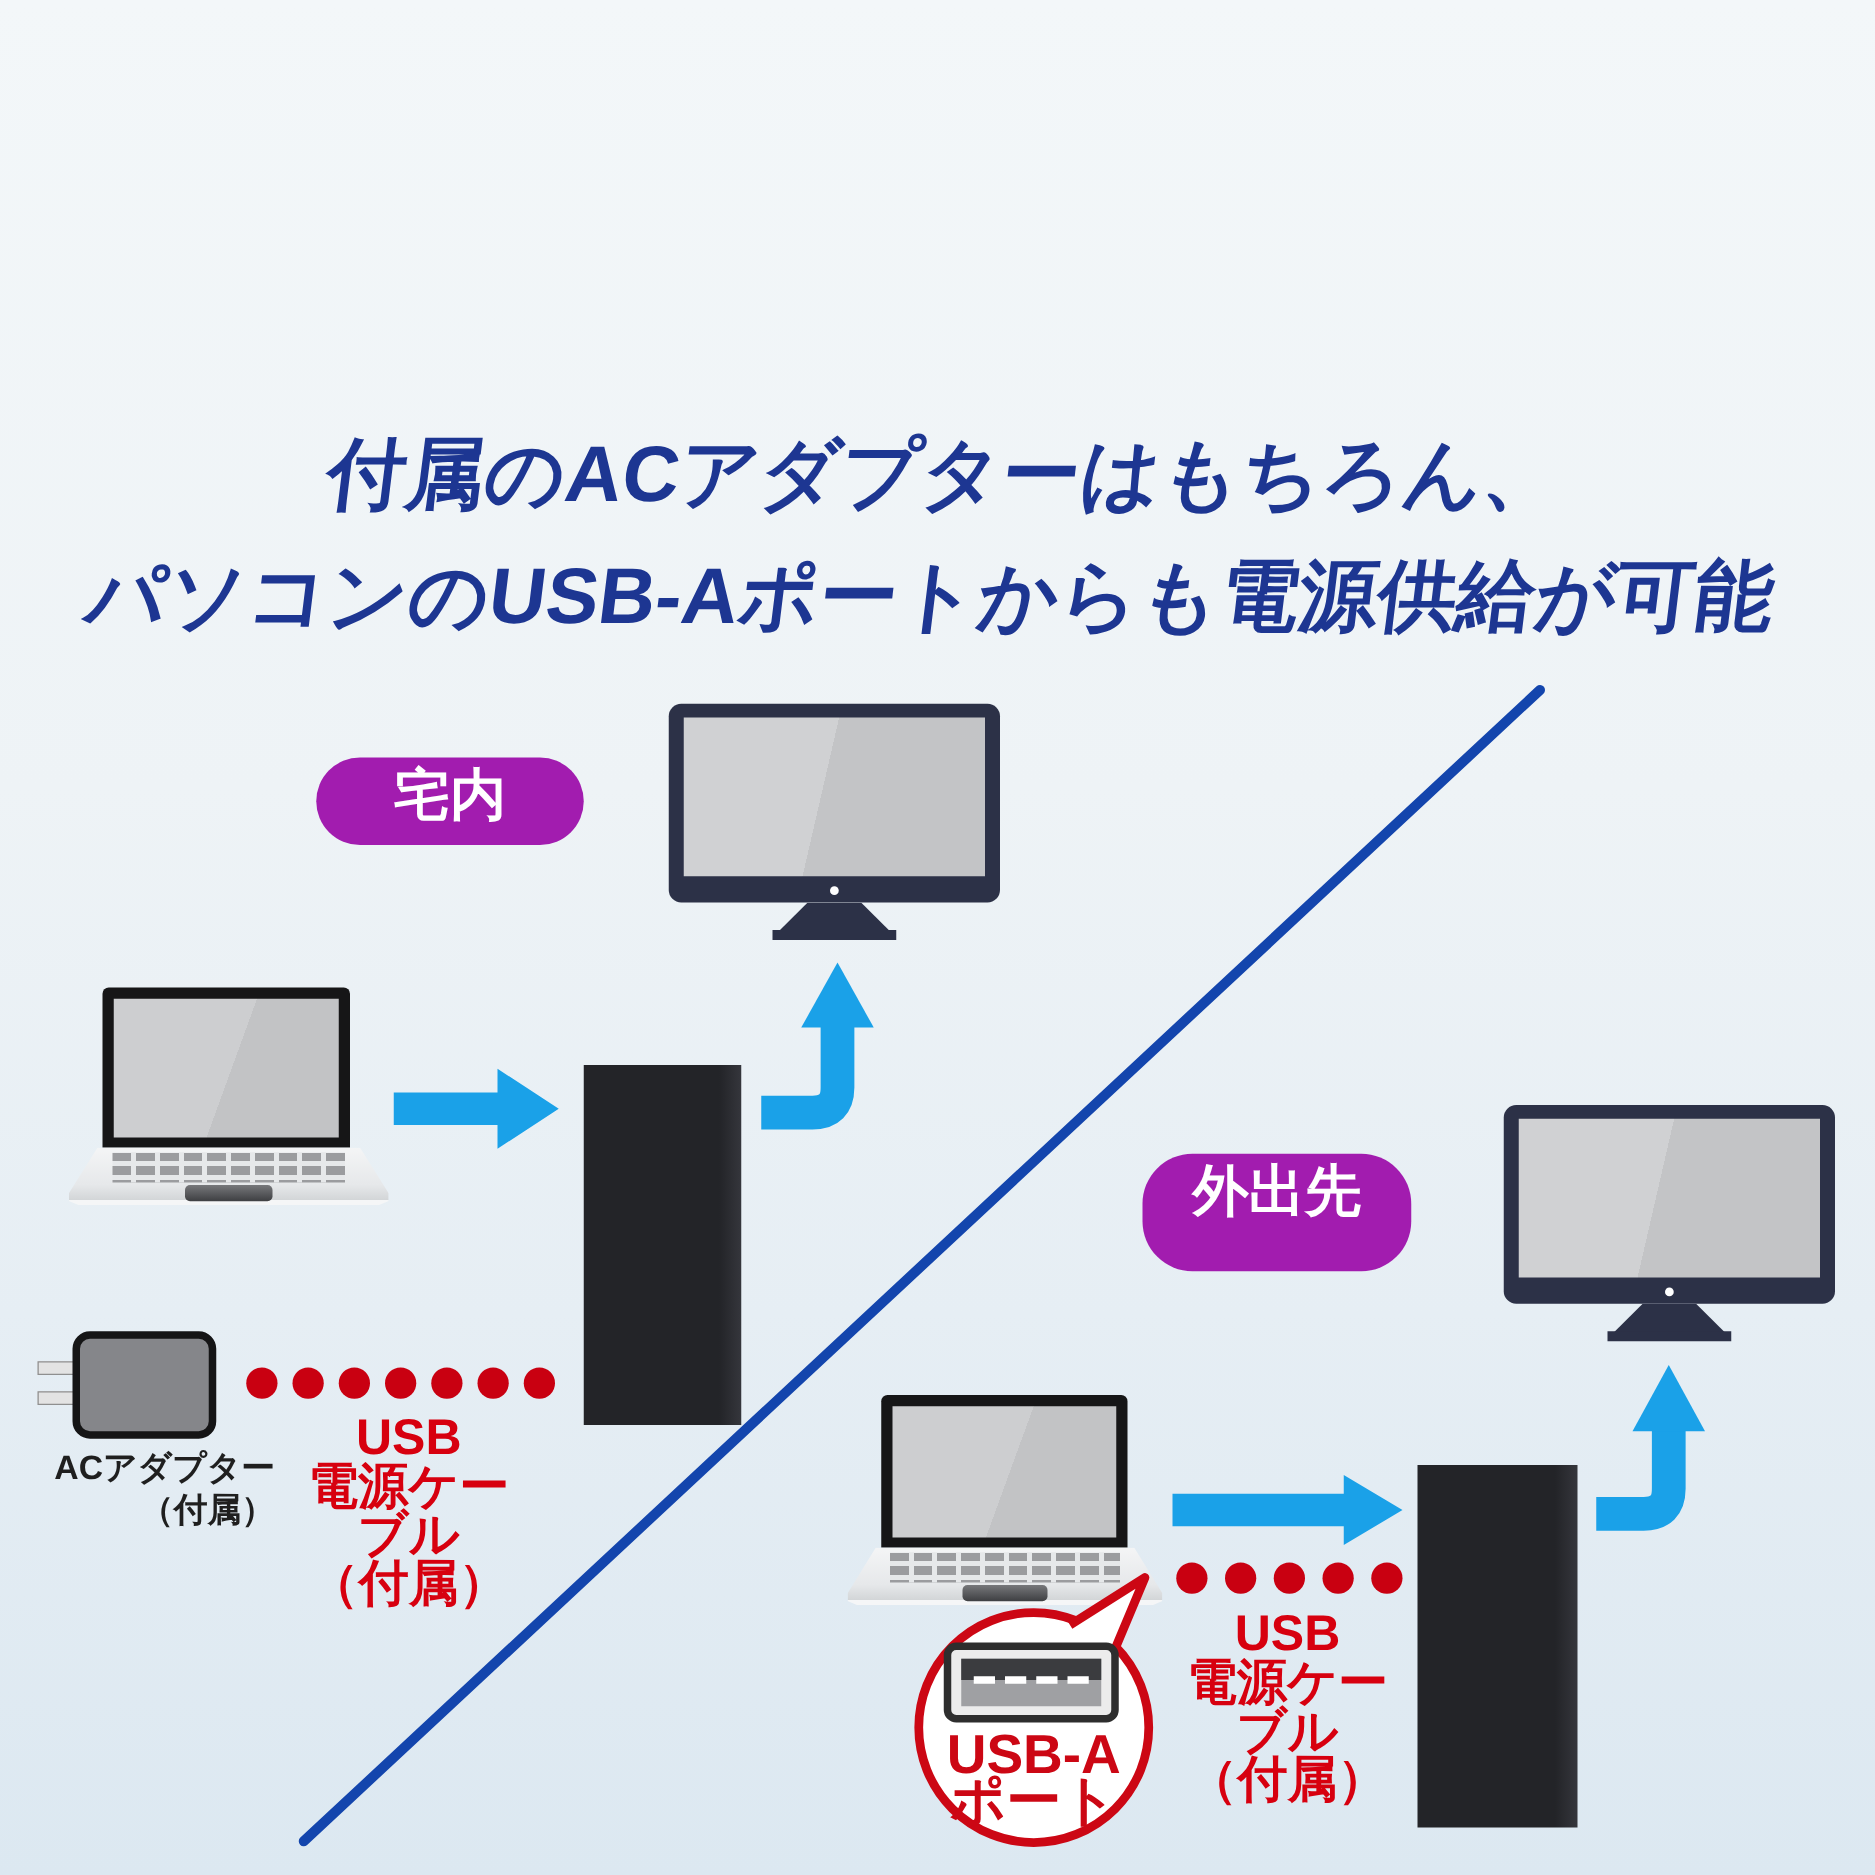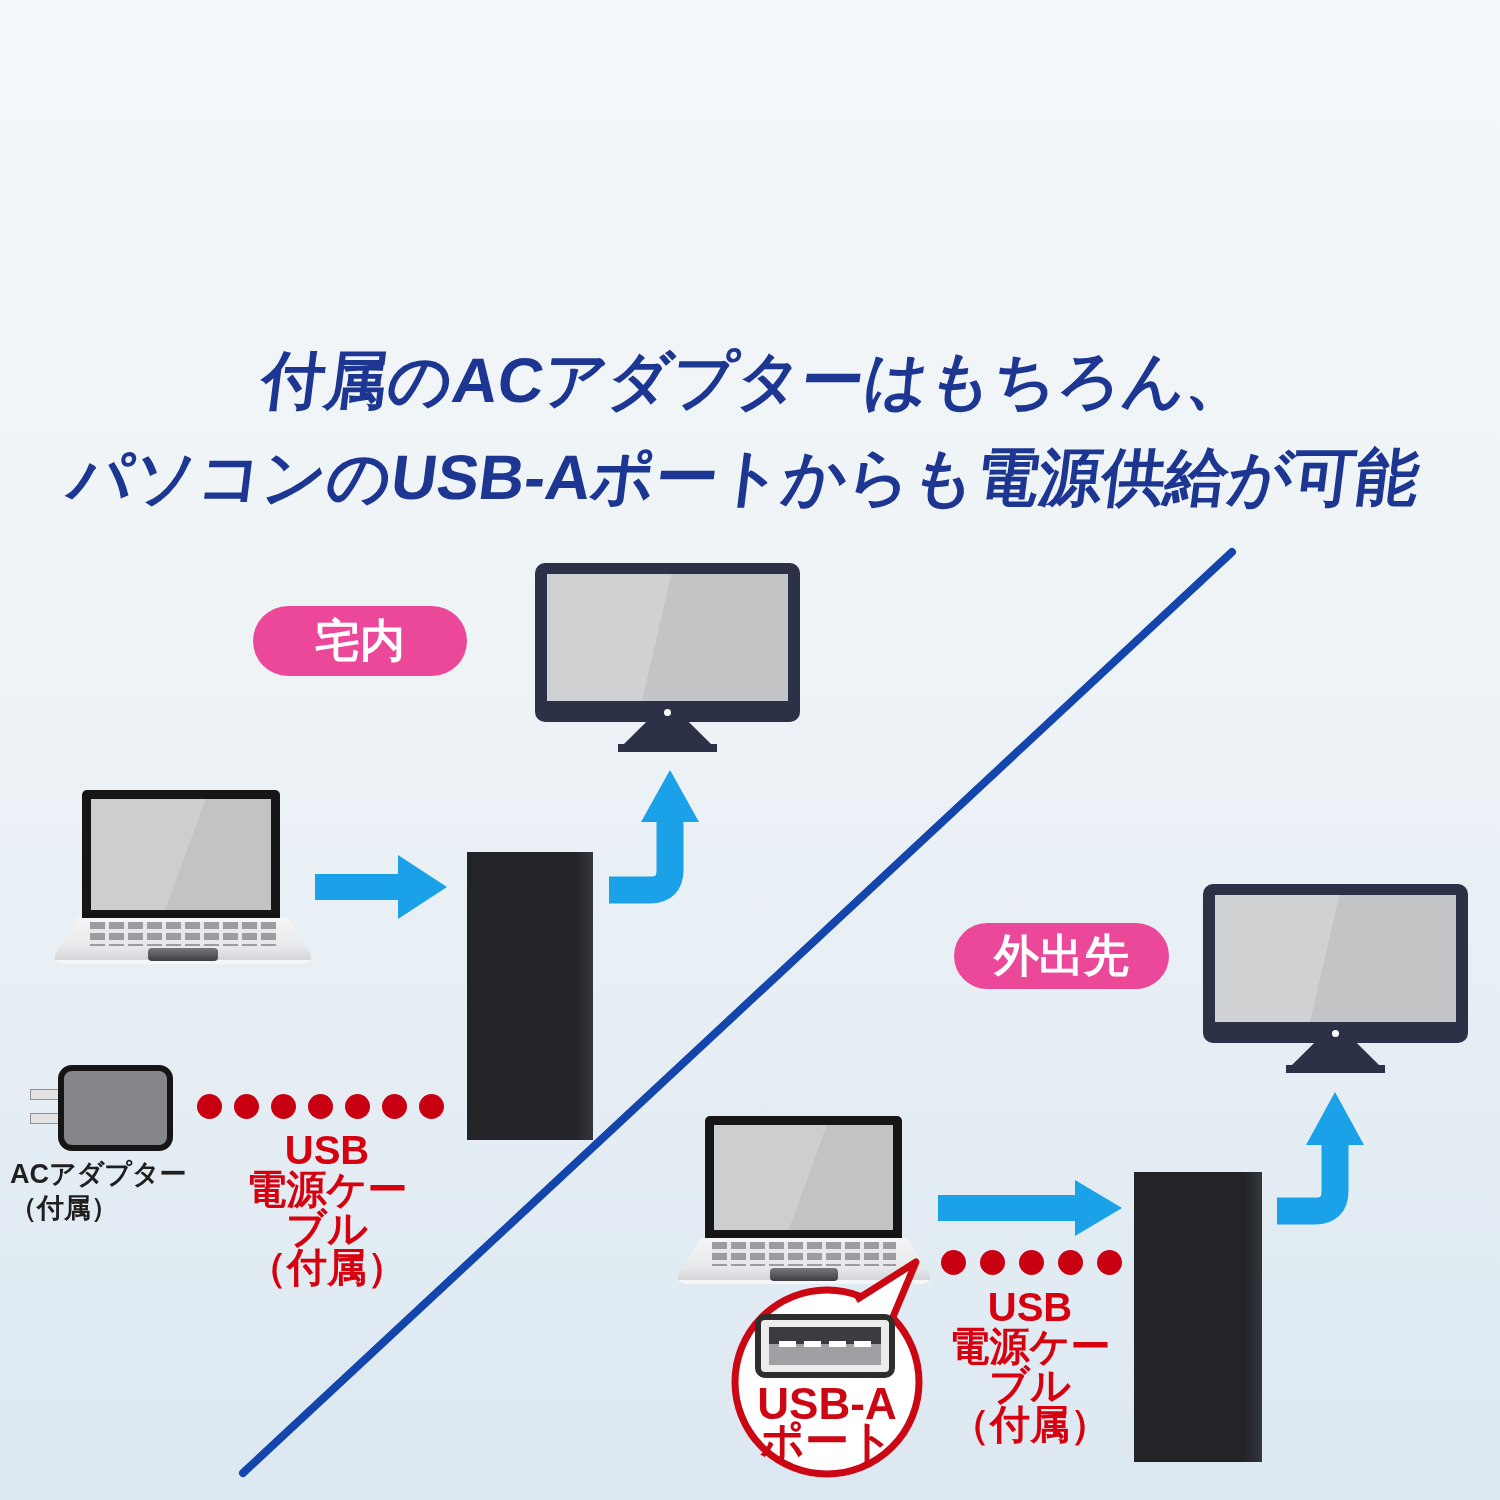--- a/index.html
+++ b/index.html
@@ -15,25 +15,25 @@
     font-size:103px;line-height:112px;font-weight:800;color:#1b1b1d;
     letter-spacing:-2px;
   }
   .subtitle{
     left:0;right:0;top:332px;text-align:center;
     font-size:63px;line-height:97px;font-weight:800;color:#1d3692;
     transform:skewX(-7deg);
   }
   
   .pill{
-    background:#ec4899;border-radius:40px;color:#ffffff;font-weight:800;
-    display:flex;align-items:center;justify-content:center;font-size:45px;
+    background:#a21caf;border-radius:40px;color:#ffffff;font-weight:800;
+    display:flex;align-items:flex-start;justify-content:center;font-size:45px;
   }
   .pill-home{left:253px;top:606px;width:214px;height:70px;}
-  .pill-away{left:954px;top:923px;width:215px;height:66px;}
+  .pill-away{left:914px;top:923px;width:215px;height:94px;}
   
   .monitor{width:265px;}
   .monitor .frame{
     position:absolute;left:0;top:0;width:265px;height:159px;
     background:#2c3147;border-radius:10px;
   }
   .monitor .screen{
     position:absolute;left:12px;top:11px;width:241px;height:127px;
     background:linear-gradient(103deg,#d0d1d3 0 46%,#c3c4c6 46%);
   }
@@ -96,21 +96,21 @@
   .prong{background:#e3e3e3;border:1px solid #8f8f8f;height:9px;width:30px;}
   .prong1{left:30px;top:1089px;}
   .prong2{left:30px;top:1113px;}
   
   .dots{display:flex;align-items:center;}
   .dots .dot{width:25px;height:25px;border-radius:50%;background:#c90011;flex:0 0 auto;}
   .dots-left{left:197px;top:1094px;gap:12px;}
   .dots-right{left:941px;top:1250px;gap:14px;}
   
   .lbl-black{
-    color:#1f1f1f;font-weight:700;font-size:27px;line-height:34px;text-align:left;
+    color:#1f1f1f;font-weight:700;font-size:27px;line-height:34px;text-align:right;
   }
   .lbl-red{
     color:#d7000f;font-weight:800;font-size:40px;line-height:39px;text-align:center;
   }
   .lbl-adapter{left:10px;top:1157px;width:210px;}
   .lbl-usb-left{left:227px;top:1131px;width:200px;}
   .lbl-usb-right{left:930px;top:1288px;width:200px;}
   .lbl-callout{
     left:727px;top:1385px;width:200px;color:#cc0714;font-weight:700;
     font-size:44px;line-height:37px;text-align:center;

